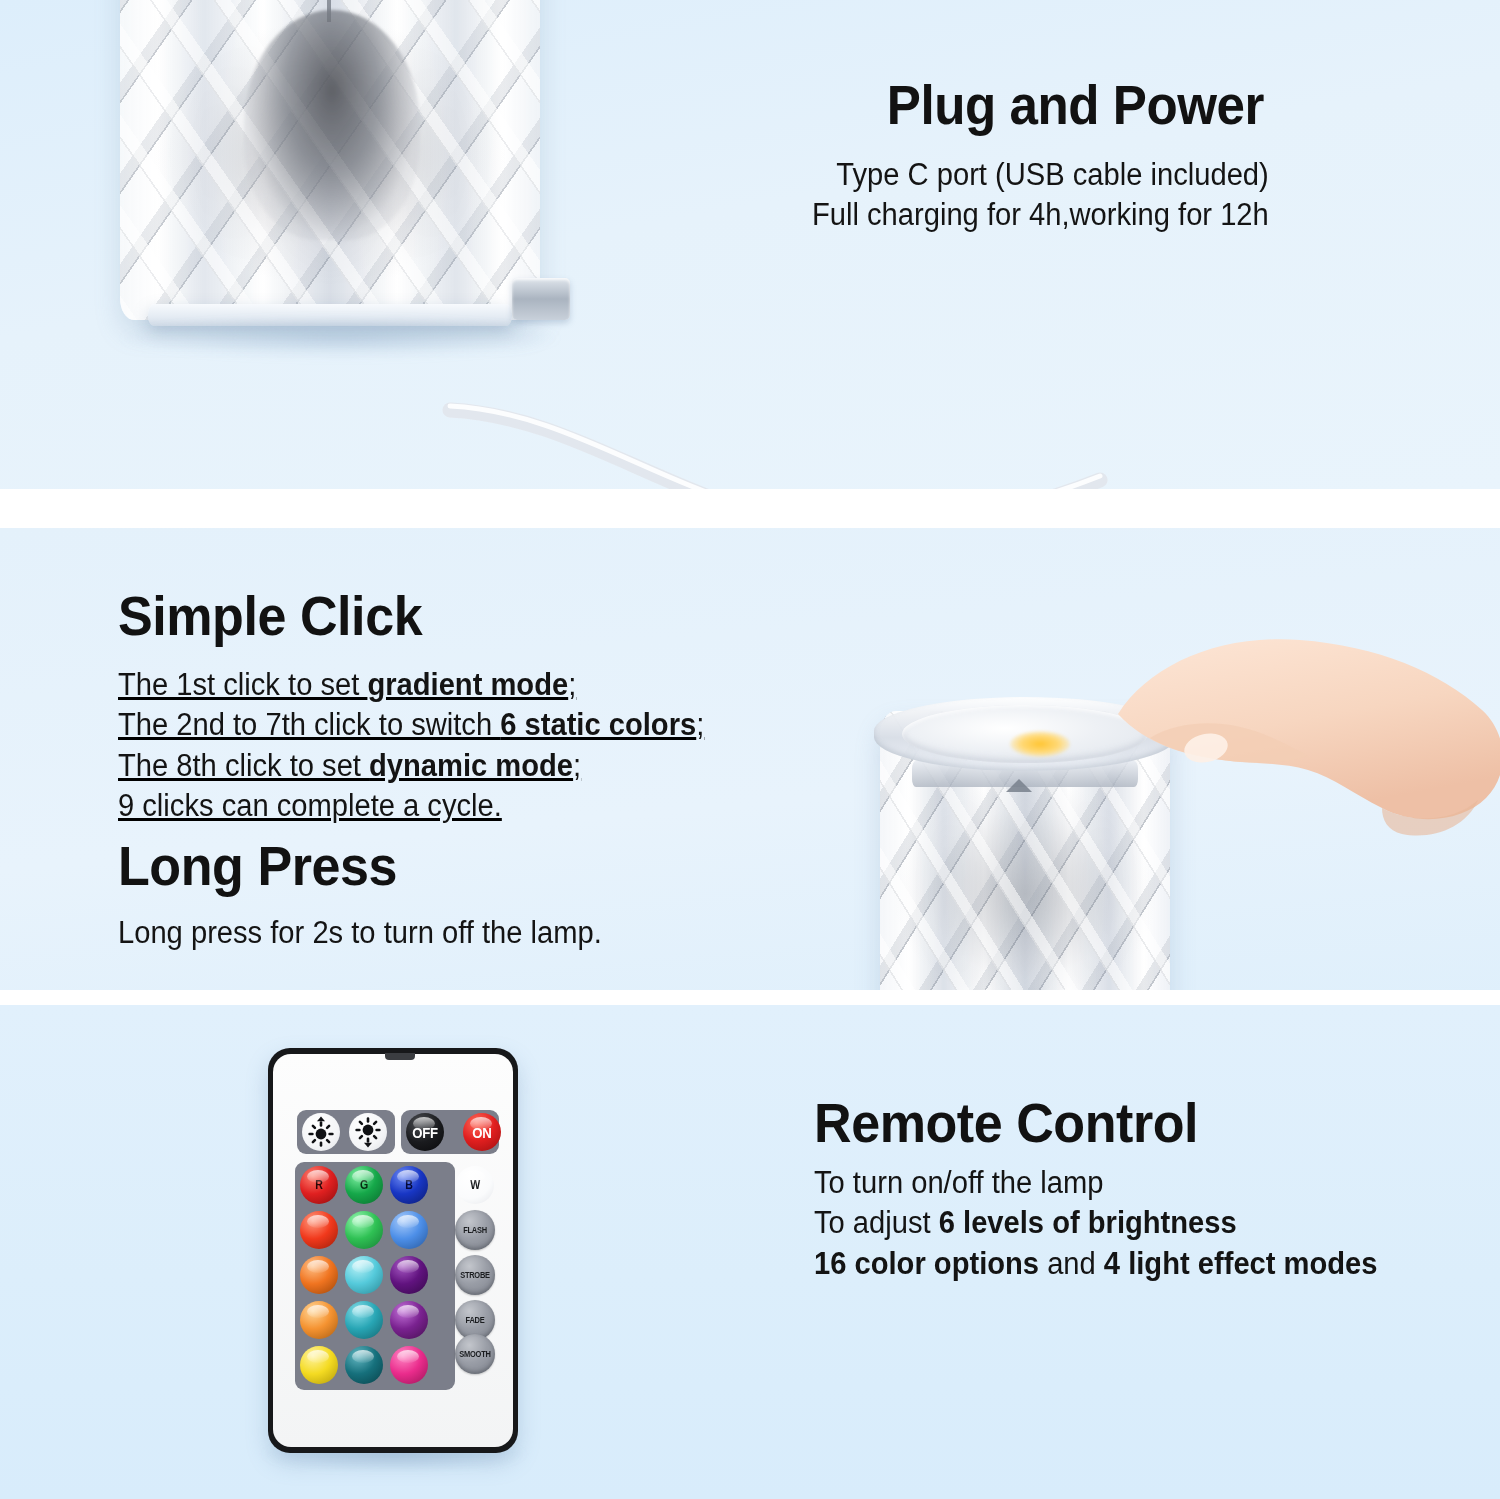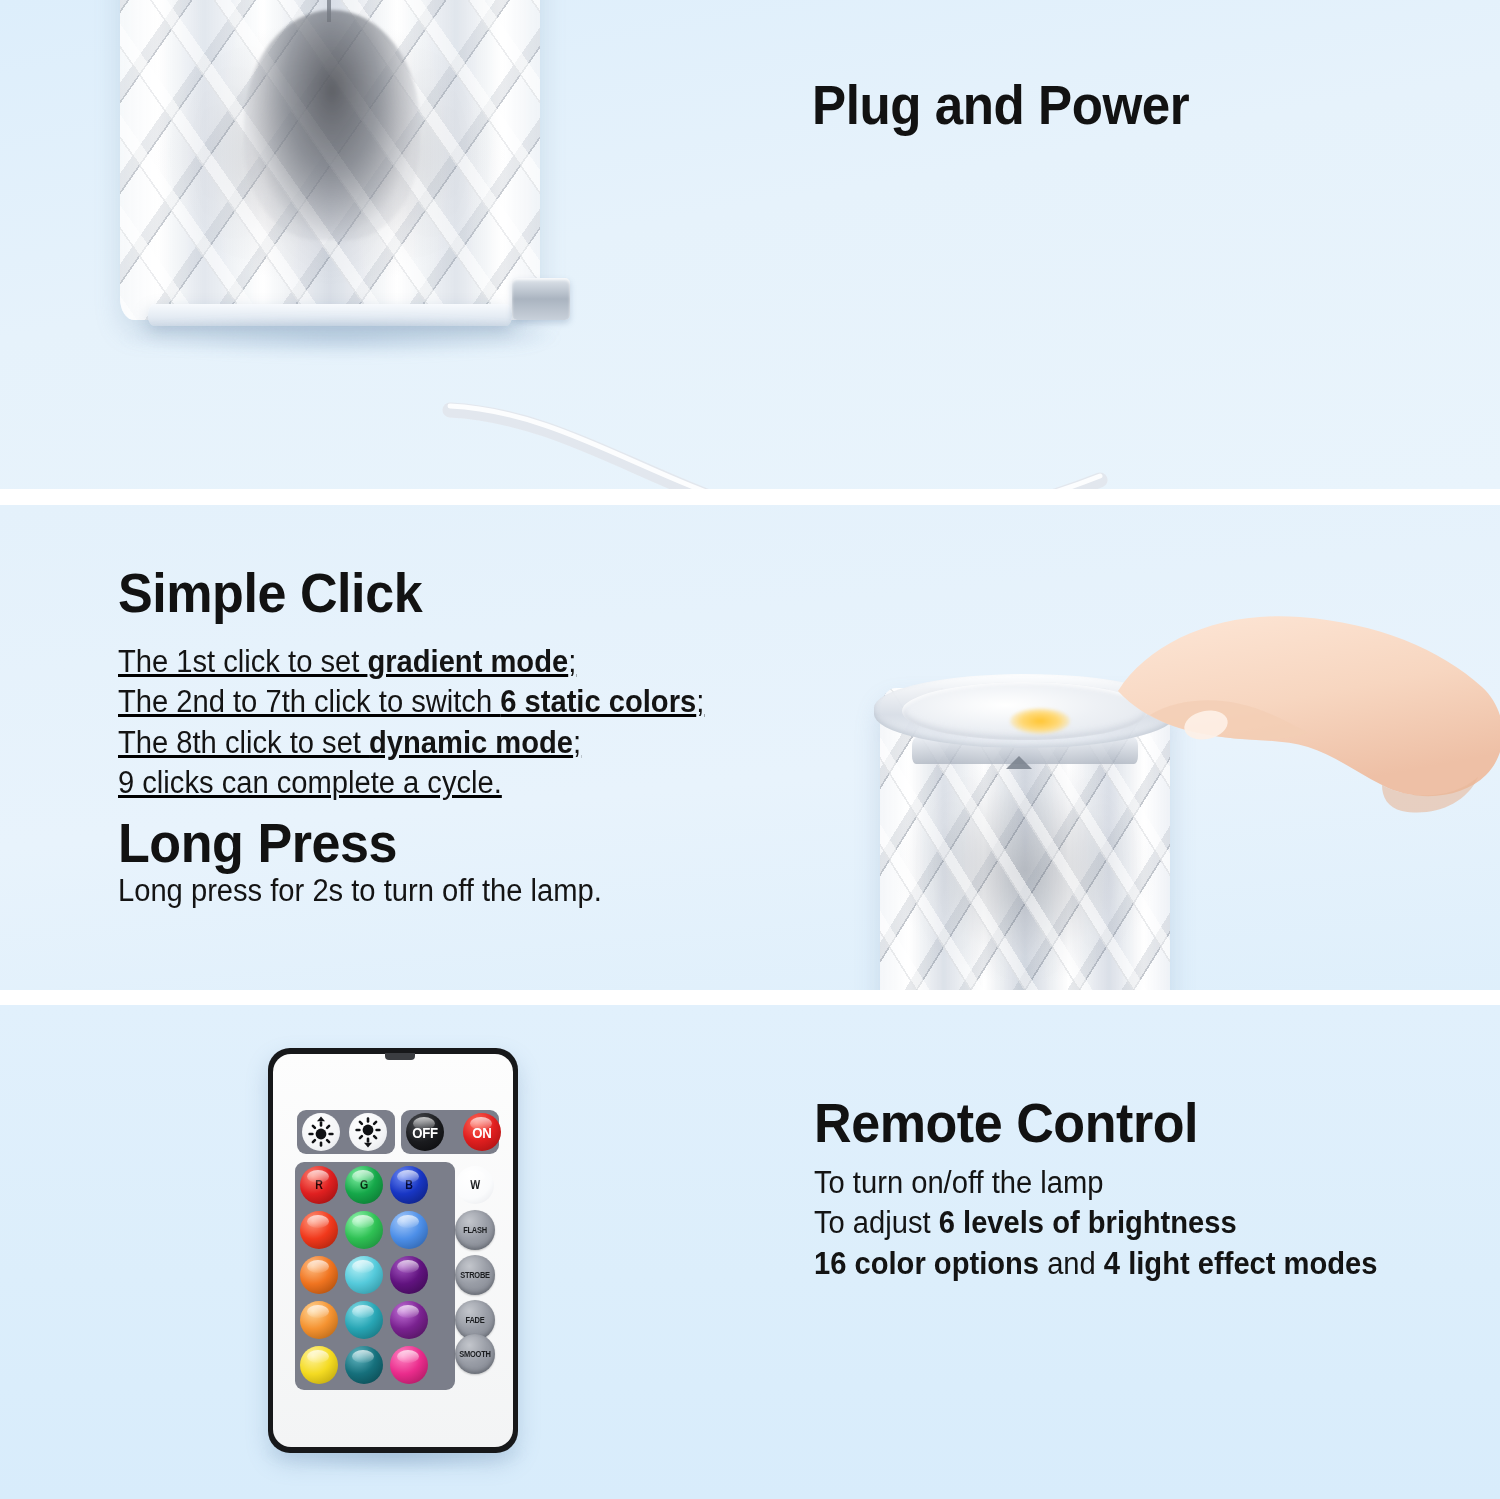--- a/index.html
+++ b/index.html
@@ -15,21 +15,21 @@
     position: relative;
   }
 
   .panel {
     position: absolute;
     left: 0;
     width: 1500px;
     overflow: hidden;
   }
   #panel-1 { top: 0px;    height: 489px; background: linear-gradient(170deg,#ddeefb 0%, #e6f2fb 45%, #e9f4fc 100%); }
-  #panel-2 { top: 505px;  height: 554px; background: linear-gradient(175deg,#e4f1fb 0%, #e8f3fc 50%, #dceefb 100%); }
+  #panel-2 { top: 528px;  height: 554px; background: linear-gradient(175deg,#e4f1fb 0%, #e8f3fc 50%, #dceefb 100%); }
   #panel-3 { top: 1005px; height: 494px; background: linear-gradient(180deg,#e1f0fc 0%, #dceefb 55%, #d8ecfb 100%); }
 
   .gap {
     position: absolute;
     left: 0;
     width: 1500px;
     background: #ffffff;
   }
   #gap-1 { top: 489px; height: 16px; }
   #gap-2 { top: 990px; height: 15px; }
@@ -62,21 +62,21 @@
   #t1 .body-wrap { margin-top: 22px; }
   #t1 .body-line { font-size: 31px; }
 
   
   #t2 { left: 118px; top: 60px; }
   #t2 .headline { font-size: 56px; }
   #t2 .body-wrap { margin-top: 21px; text-decoration: underline; }
   #t2 .body-line { font-size: 31px; }
   #t2b { left: 118px; top: 310px; }
   #t2b .headline { font-size: 56px; }
-  #t2b .body-wrap { }
+  #t2b .body-wrap { margin-top: 19px; }
   #t2b .body-line { font-size: 31px; }
 
   
   #t3 { left: 814px; top: 90px; }
   #t3 .headline { font-size: 56px; }
   #t3 .body-wrap { margin-top: 12px; }
   #t3 .body-line { font-size: 31px; }
 
   
   #lamp1 {
@@ -279,20 +279,24 @@
   </div>
 
   <svg id="usb-cable" viewBox="0 0 740 300">
     <path d="M 50 155 C 150 160, 230 215, 330 250 C 430 285, 560 280, 700 225" stroke="#f2f4f7" stroke-width="15" fill="none" stroke-linecap="round"></path>
     <path d="M 50 155 C 150 160, 230 215, 330 250 C 430 285, 560 280, 700 225" stroke="#cfd8e3" stroke-width="15" fill="none" stroke-linecap="round" opacity="0.45"></path>
     <path d="M 50 151 C 150 156, 230 211, 330 246 C 430 281, 560 276, 700 221" stroke="#ffffff" stroke-width="5" fill="none" stroke-linecap="round" opacity="0.9"></path>
   </svg>
 
   <div class="txt-block" id="t1">
     <div class="headline">Plug and Power</div>
+    <div class="body-wrap">
+      <div class="body-line"><span>Type C port (USB cable included)</span></div>
+      <div class="body-line"><span>Full charging for 4h,working for 12h</span></div>
+    </div>
   </div>
 </div>
 
 <div class="gap" id="gap-1"></div>
 
 <div class="panel" id="panel-2">
 
   <div class="txt-block" id="t2">
     <div class="headline">Simple Click</div>
     <div class="body-wrap">

